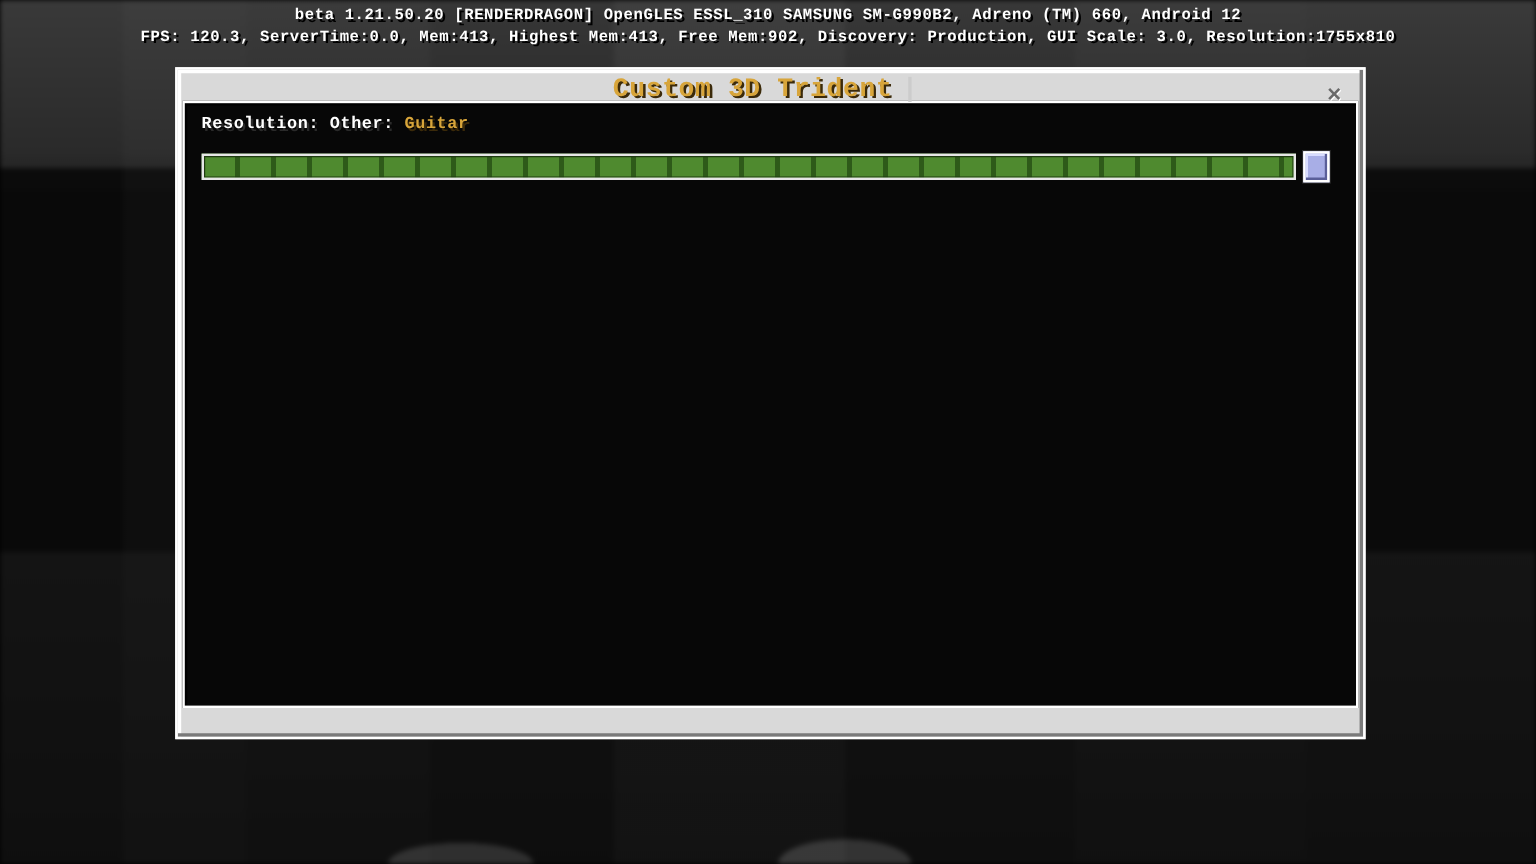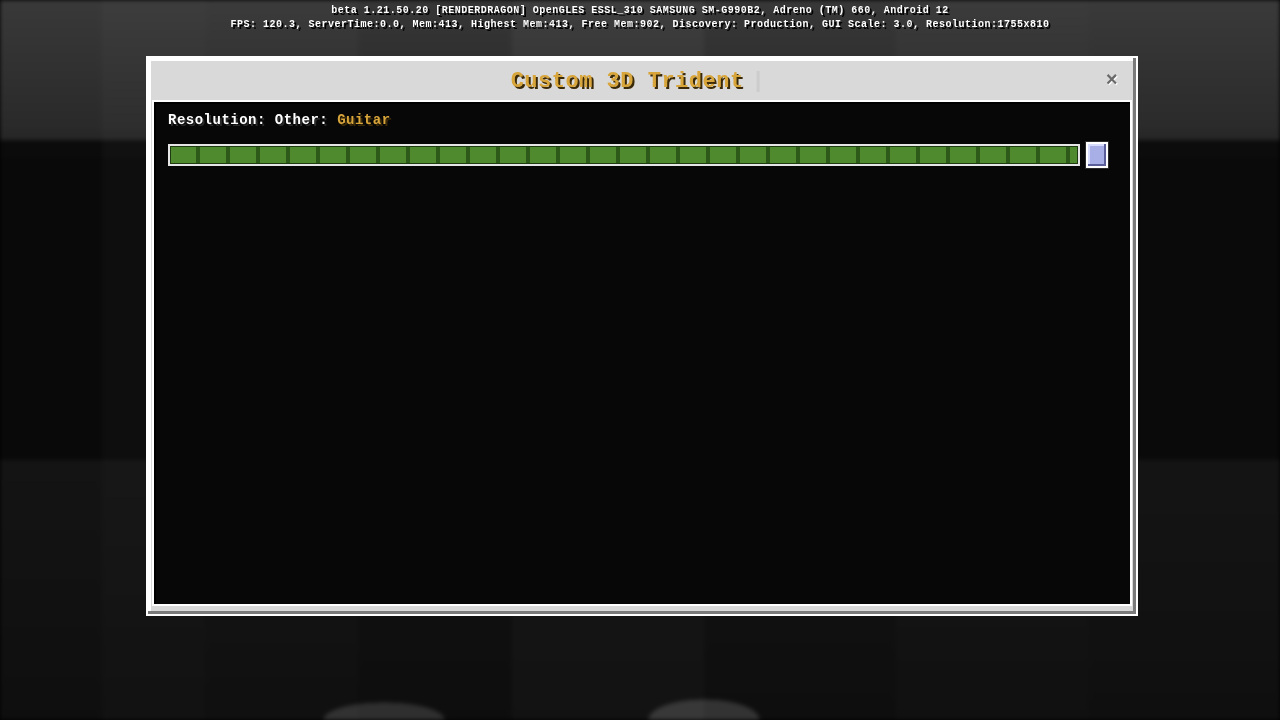--- a/index.html
+++ b/index.html
@@ -36,43 +36,43 @@
       radial-gradient(ellipse at 55% 100%, #858585 0 55px, transparent 56px),
       linear-gradient(#2a2a2a,#1a1a1a);
     opacity:.35;
   }
 
   .debug {
     position: absolute;
     top: 4px; left: 0; right: 0;
     text-align: center;
     color: #fff;
-    font-size: 10px;
+    font-size: 13px;
     letter-spacing: 0.5px;
     line-height: 1.35;
     text-shadow: 2px 2px 0 #000;
     font-weight: bold;
     font-family: "Lucida Console", "Courier New", monospace;
     white-space: pre;
   }
 
   .panel {
     position: absolute;
     left: 146px; top: 56px;
     width: 992px; height: 560px;
     background: #d9d9d9;
     border: 2px solid #fff;
     box-shadow: inset -3px -3px 0 #7a7a7a, inset 3px 3px 0 #fff;
     padding: 4px;
   }
 
   .panel-header {
-    height: 38px;
+    height: 22px;
     display: flex;
-    align-items: center;
+    align-items: flex-start;
     justify-content: center;
     position: relative;
     font-family: "Lucida Console", "Courier New", monospace;
     font-weight: bold;
     font-size: 22px;
     letter-spacing: 0.5px;
   }
   .title-1 { color: #d8a53a; text-shadow: 2px 2px 0 #3b2a0a; }
   .title-sep { color: #ccc; margin: 0 8px; }
   .title-2 { color: #e65a52; text-shadow: 2px 2px 0 #3a1614; }

